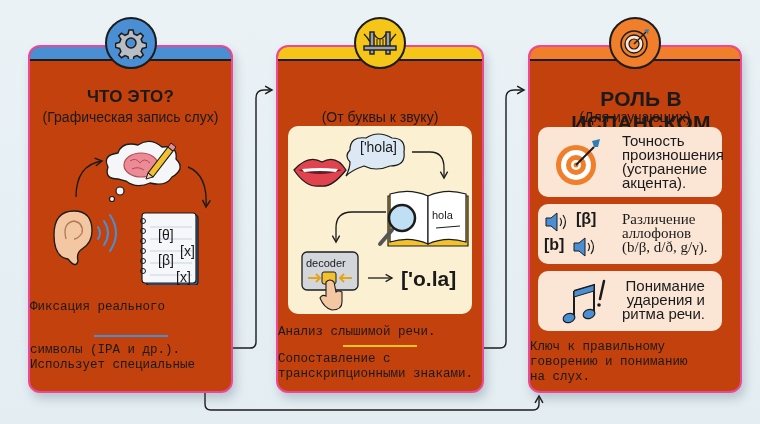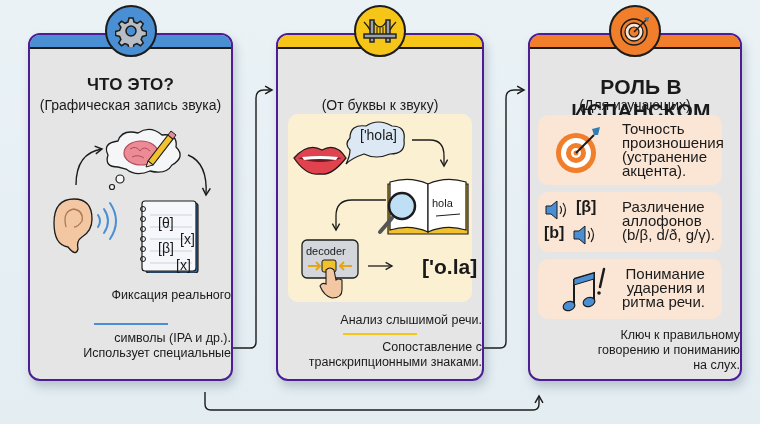--- a/index.html
+++ b/index.html
@@ -6,23 +6,23 @@
   html, body { width: 760px; height: 424px; overflow: hidden; }
   body {
     background: linear-gradient(180deg, #eaf2f6 0%, #e3edf2 100%);
     font-family: "Liberation Sans", sans-serif;
     position: relative;
     color: #1a1a1a;
   }
   .connectors { position: absolute; left: 0; top: 0; width: 760px; height: 424px; pointer-events: none; }
   .panel {
     position: absolute;
-    top: 33px;
-    background: #e5e5e5;
-    border: 2px solid #4c1d95;
+    top: 45px;
+    background: #c2410c;
+    border: 2px solid #ec4899;
     border-radius: 12px;
     box-shadow: 3px 6px 10px rgba(60, 80, 100, 0.25);
   }
   .panel .topbar {
     position: absolute; left: 0; right: 0; top: 0; height: 14px;
     border-radius: 10px 10px 0 0;
     border-bottom: 2px solid #1c1c1c;
   }
   .badge {
     position: absolute; top: -30px; left: 50%;
@@ -34,21 +34,21 @@
   .panel-title {
     position: absolute; left: 0; right: 0; top: 40px;
     text-align: center; font-weight: 700; font-size: 17px; letter-spacing: 0.2px;
   }
   .panel-sub {
     position: absolute; left: 0; right: 0; top: 62px;
     text-align: center; font-size: 14px;
   }
   .caption {
     position: absolute; left: 0; right: 0;
-    text-align: right; font-size: 12.5px; line-height: 15px;
+    text-align: left; font-size: 12.5px; line-height: 15px; font-family: Liberation Mono, monospace;
   }
   .divider {
     position: absolute; left: 50%; height: 2px; width: 74px; margin-left: -37px;
   }
   .illus { position: absolute; }
   .box {
     position: absolute; border-radius: 10px;
   }
   .role-text { position: absolute; font-size: 15px; line-height: 14px; }
 </style>
@@ -70,21 +70,21 @@
   <div class="topbar" style="background:#4a8fd4;"></div>
   <div class="badge" style="background:#4a8fd4;">
     <svg width="32" height="32" viewBox="0 0 32 32">
       <g fill="#b9bec4" stroke="#1c1c1c" stroke-width="1.5">
         <path d="M14,3 h4 l1,4 l3,1.3 l3.5,-2.2 l2.8,2.8 l-2.2,3.5 l1.3,3 l4,1 v4 l-4,1 l-1.3,3 l2.2,3.5 l-2.8,2.8 l-3.5,-2.2 l-3,1.3 l-1,4 h-4 l-1,-4 l-3,-1.3 l-3.5,2.2 l-2.8,-2.8 l2.2,-3.5 l-1.3,-3 l-4,-1 v-4 l4,-1 l1.3,-3 l-2.2,-3.5 l2.8,-2.8 l3.5,2.2 l3,-1.3 z"></path>
         <circle cx="16" cy="16" r="5" fill="#4a8fd4"></circle>
       </g>
     </svg>
   </div>
   <div class="panel-title">ЧТО ЭТО?</div>
-  <div class="panel-sub">(Графическая запись звука)</div>
+  <div class="panel-sub">(Графическая запись слух)</div>
 
   <svg class="illus" style="left:10px; top:88px;" width="185" height="150" viewBox="0 0 185 150">
 
     <path d="M36,62 Q36,30 62,26" fill="none" stroke="#1c1c1c" stroke-width="1.4" marker-end="url(#arr)"></path>
     <path d="M148,32 Q168,40 166,72" fill="none" stroke="#1c1c1c" stroke-width="1.4" marker-end="url(#arr)"></path>
 
     <g>
       <path d="M78,44 Q64,44 68,32 Q62,20 78,18 Q82,6 98,10 Q110,2 122,12 Q138,10 136,24 Q146,34 132,42 Q126,52 110,48 Q96,54 86,46 Z" fill="#f4f6f8" stroke="#1c1c1c" stroke-width="1.3"></path>
       <circle cx="80" cy="56" r="4" fill="#f4f6f8" stroke="#1c1c1c" stroke-width="1.2"></circle>
       <circle cx="72" cy="64" r="2.5" fill="#f4f6f8" stroke="#1c1c1c" stroke-width="1.2"></circle>
@@ -195,23 +195,23 @@
       <path d="M64,152 L52,152 M56,148 L52,152 L56,156" fill="none" stroke="#e6a417" stroke-width="2"></path>
     </g>
     <g>
       <path d="M38,156 L38,170 Q34,168 32,172 Q36,182 44,184 Q54,184 54,176 L54,166 Q50,164 48,166 L46,156 Q42,152 38,156 Z" fill="#f2c7a2" stroke="#1c1c1c" stroke-width="1.1"></path>
     </g>
     <path d="M80,152 L104,152" fill="none" stroke="#1c1c1c" stroke-width="1.3" marker-end="url(#arr)"></path>
   </svg>
   <div class="illus" style="left:82px; top:92px; font-size:14px;">['hola]</div>
   <div class="illus" style="left:154px; top:162px; font-size:11px;">hola</div>
   <div class="illus" style="left:28px; top:210px; font-size:11px;">decoder</div>
-  <div class="illus" style="left:123px; top:220px; font-size:21px; font-weight:700;margin-left:21px;">['o.la]</div>
-
-  <div class="caption" style="top:278px;margin-left:30px;">
+  <div class="illus" style="left:123px; top:220px; font-size:21px; font-weight:700;">['o.la]</div>
+
+  <div class="caption" style="top:278px;">
     <div>Анализ слышимой речи.</div>
   </div>
   <div class="divider" style="top:298px; background:#f5c518;"></div>
   <div class="caption" style="top:305px;">
     <div>Сопоставление с</div>
     <div>транскрипционными знаками.</div>
   </div>
 </div>
 
 <div class="panel" style="left:528px; width:214px; height:348px;">
@@ -250,21 +250,21 @@
     <svg style="position:absolute; left:6px; top:8px;" width="26" height="20" viewBox="0 0 26 20">
       <path d="M2,6 L7,6 L13,1 L13,19 L7,14 L2,14 Z" fill="#4a8fd4" stroke="#1c1c1c" stroke-width="1"></path>
       <path d="M16,6 q3,4 0,8 M19,3 q5,7 0,14" fill="none" stroke="#1c1c1c" stroke-width="1.2"></path>
     </svg>
     <div class="illus" style="left:38px; top:6px; font-size:16px; font-weight:700;">[β]</div>
     <div class="illus" style="left:6px; top:32px; font-size:16px; font-weight:700;">[b]</div>
     <svg style="position:absolute; left:34px; top:33px;" width="26" height="20" viewBox="0 0 26 20">
       <path d="M2,6 L7,6 L13,1 L13,19 L7,14 L2,14 Z" fill="#4a8fd4" stroke="#1c1c1c" stroke-width="1"></path>
       <path d="M16,6 q3,4 0,8 M19,3 q5,7 0,14" fill="none" stroke="#1c1c1c" stroke-width="1.2"></path>
     </svg>
-    <div class="role-text" style="left:84px; top:8px;">
+    <div class="role-text" style="left:84px; top:8px;font-family:Liberation Serif, serif;">
       <div>Различение</div>
       <div>аллофонов</div>
       <div>(b/β, d/ð, g/γ).</div>
     </div>
   </div>
 
   <div class="box" style="left:8px; top:224px; width:184px; height:60px; background:#fbe6d6;text-align:right;">
     <svg style="position:absolute; left:24px; top:6px;" width="50" height="48" viewBox="0 0 50 48">
       <path d="M12,14 L32,8 L32,36 M12,14 L12,40" fill="none" stroke="#1c1c1c" stroke-width="2"></path>
       <path d="M12,14 L32,8 L32,14 L12,20 Z" fill="#4a8fd4" stroke="#1c1c1c" stroke-width="1"></path>

